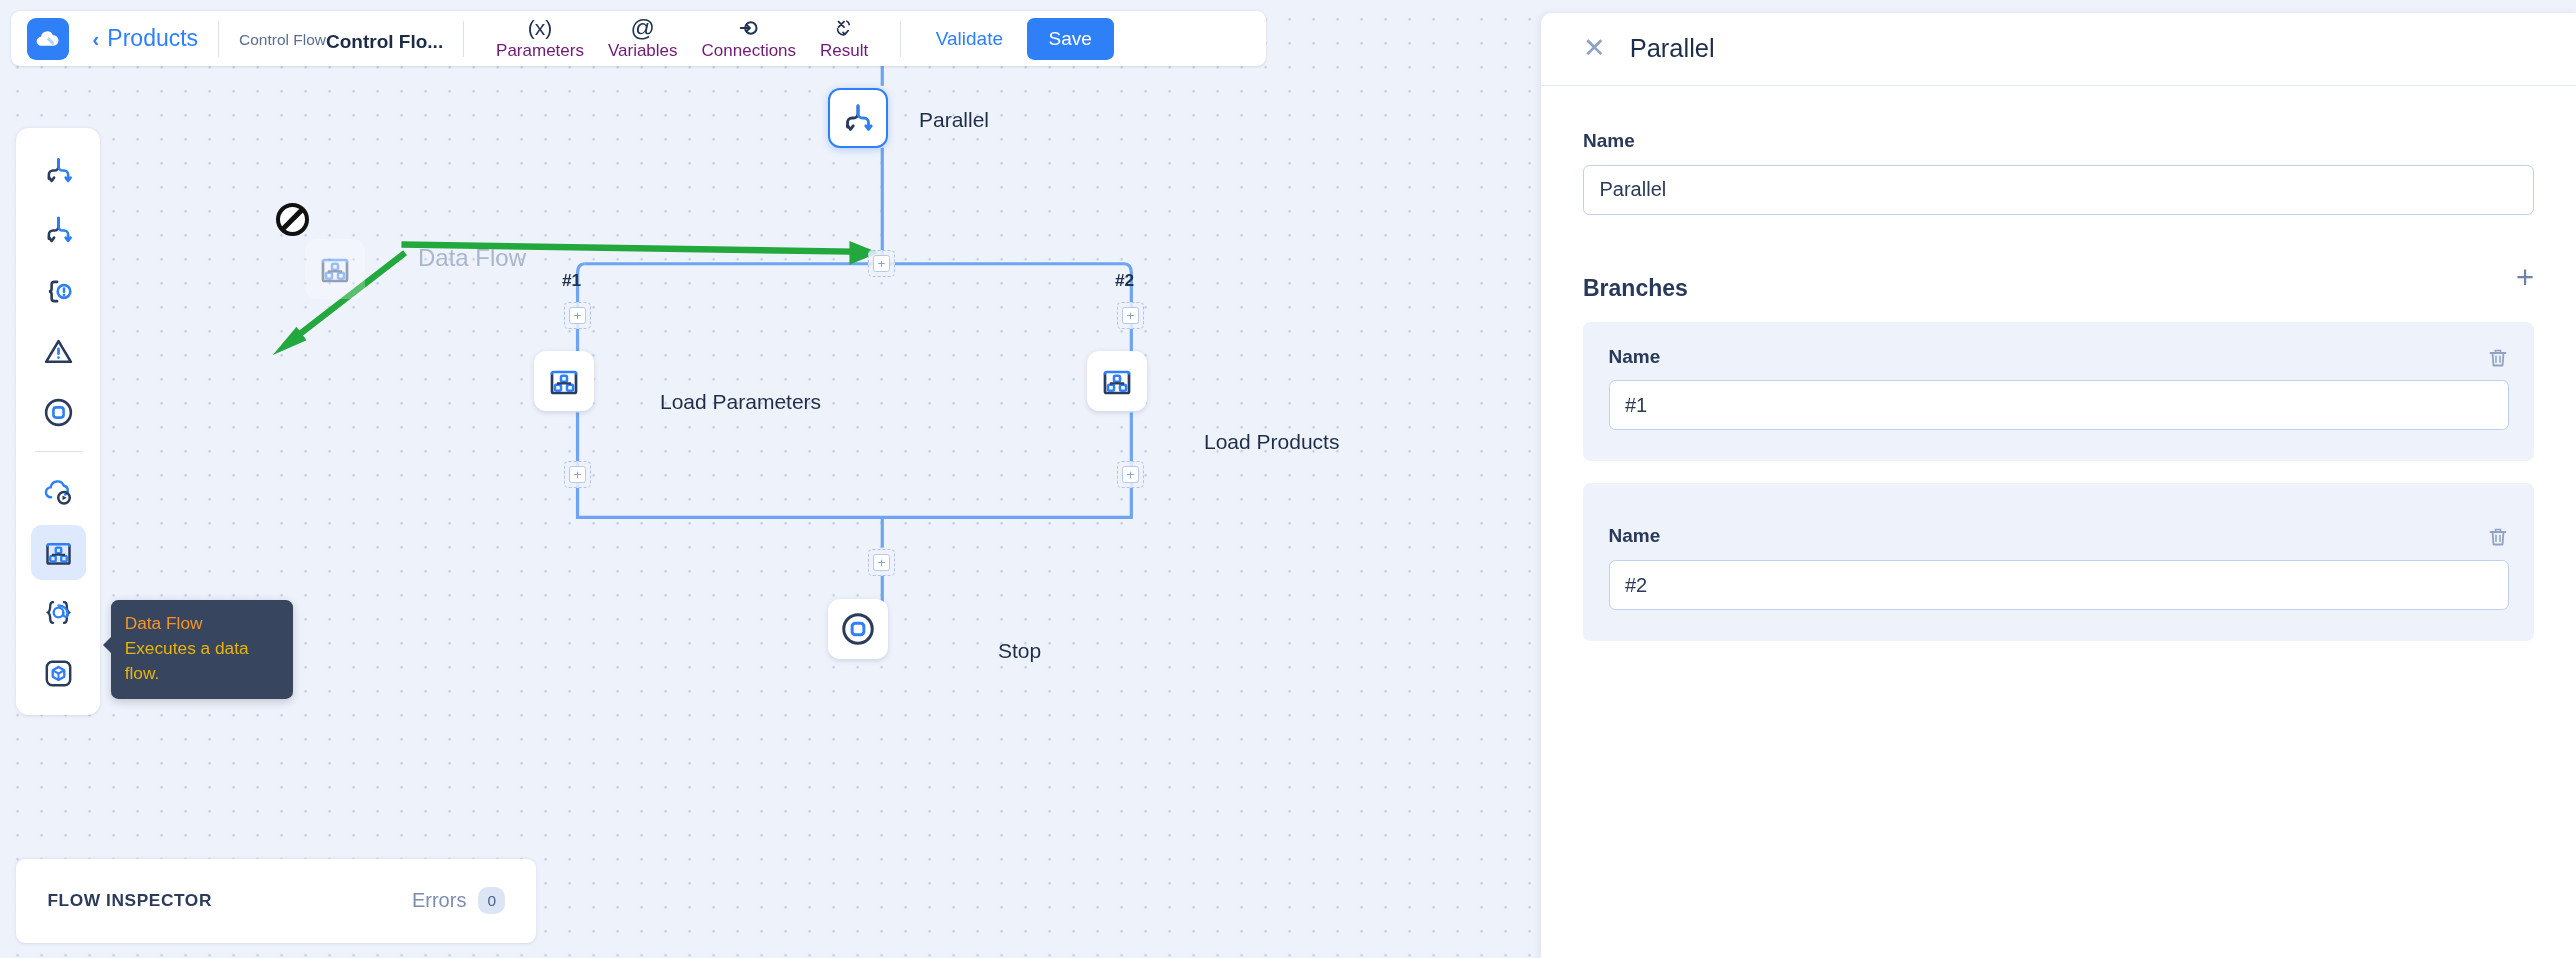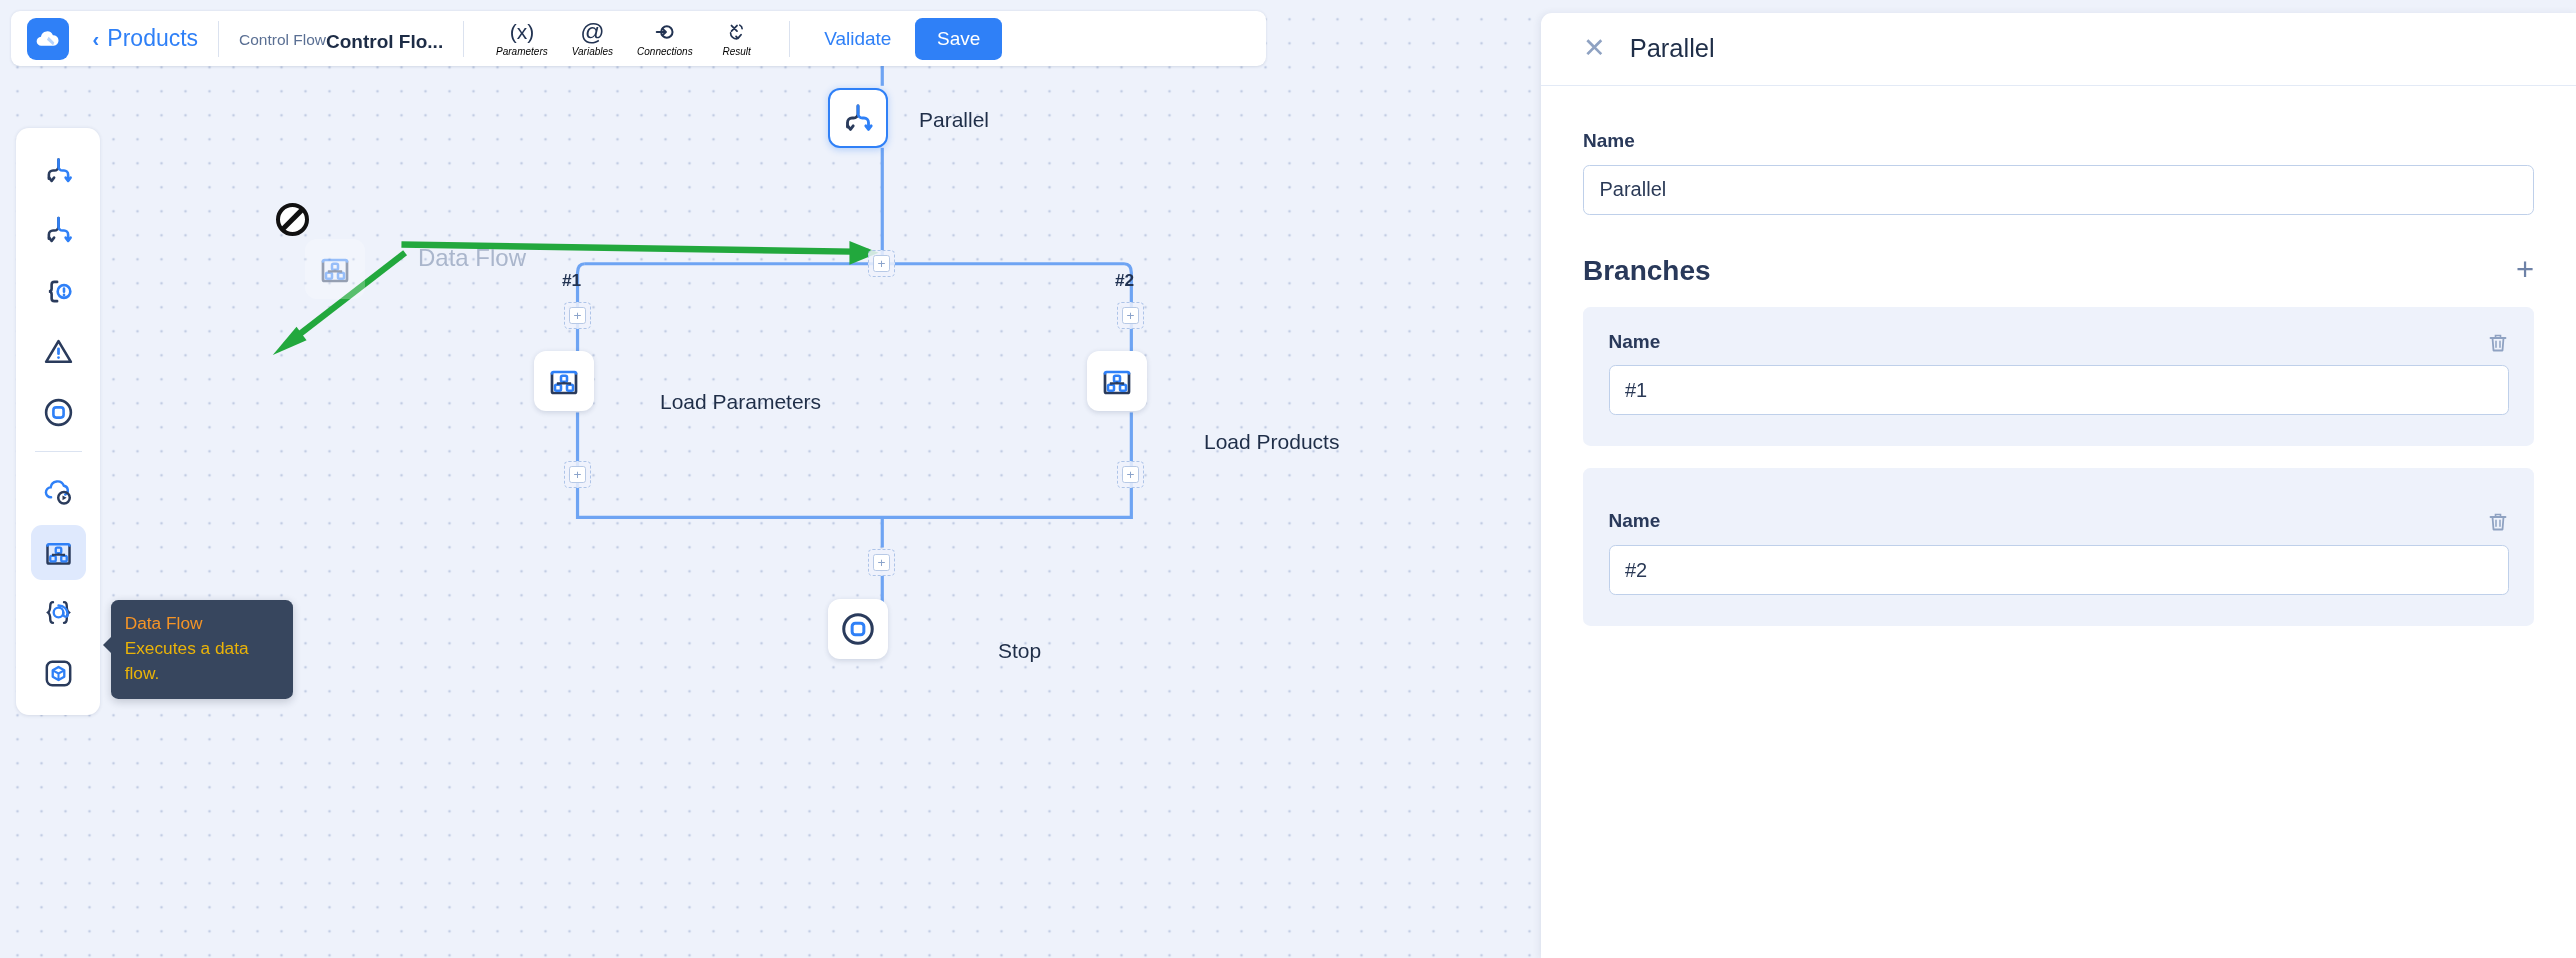--- a/index.html
+++ b/index.html
@@ -42,21 +42,21 @@
   .crumb { display: flex; flex-direction: row; justify-content: space-between; flex: 0 0 auto; margin-top: 7px; }
   .crumb-top { font-size: 15.5px; color: #5a6f93; line-height: 1.45; }
   .crumb-bottom { font-size: 19px; color: #1d2c46; font-weight: 700; line-height: 1.35; }
   .tb-item {
     display: flex; flex-direction: column; align-items: center; justify-content: center;
     gap: 1.8px; color: #41557a; padding: 0 12px; min-width: 64px; cursor: pointer;
     flex: 0 0 auto;
   }
   .tb-item .ic { height: 24px; display: flex; align-items: center; justify-content: center;
     font-size: 22px; color: #223352; }
-  .tb-item .lb { font-size: 10px; color: #000000; white-space: nowrap; font-style: italic; }
+  .tb-item .lb { font-size: 17px; color: #701a75; white-space: nowrap; }
   .validate-btn {
     color: #2f80f7; font-size: 19px; padding: 0 14.6px; cursor: pointer; flex: 0 0 auto;
   }
   .save-btn {
     background: #2f80f7; color: #fff; font-size: 19px; border: none;
     border-radius: 7.3px; padding: 10px 22px; margin-left: 9px; cursor: pointer;
     font-family: inherit; flex: 0 0 auto;
   }
 
   
@@ -160,21 +160,21 @@
   .panel-body { padding: 44px 42px 0; overflow: hidden; }
   .field-label { font-size: 19px; color: #29395a; margin-bottom: 12.8px; font-weight: 700; }
   .text-input {
     width: 100%; height: 50px; border: 1.4px solid #bfd0ea; border-radius: 6.4px;
     background: #fff; font-size: 20px; color: #2b3a57; padding: 0 15.5px;
     font-family: inherit; outline: none;
   }
   .branches-head {
     display: flex; align-items: center; margin-top: 40px; margin-bottom: 20px;
   }
-  .branches-title { font-size: 28px; color: #29395a; font-weight: 700; }
+  .branches-title { font-size: 23px; color: #29395a; font-weight: 700; margin-top: 20px; }
   .branch-add { margin-left: auto; font-size: 31px; color: #6e82a7; cursor: pointer; line-height: .6; }
   .branch-card {
     background: #eef2fb; border-radius: 7.3px; padding: 24px 25.5px 31px;
     margin-bottom: 22px; position: relative;
   }
   .branch-trash {
     position: absolute; right: 24px; top: 24px; cursor: pointer;
   }
 </style>
 </head>
@@ -423,20 +423,27 @@
         <path d="M12 12l4.2-2.3M12 12v4.7M12 12L7.8 9.7" stroke="#2f80f7" stroke-width="1.5"></path>
       </svg>
     </div>
   </div>
 
   <div class="tooltip">
     <div class="tt-title">Data Flow</div>
     <div class="tt-desc">Executes a data flow.</div>
   </div>
 
+  <div class="inspector">
+    <span class="insp-title">FLOW INSPECTOR</span>
+    <div class="insp-right">
+      <span class="insp-err-label">Errors</span>
+      <span class="insp-badge">0</span>
+    </div>
+  </div>
 
   <div class="panel">
     <div class="panel-head">
       <span class="panel-close">✕</span>
       <span class="panel-title">Parallel</span>
     </div>
 
     <div class="panel-body">
       <div class="field-label">Name</div>
       <input class="text-input" value="Parallel" style="">

